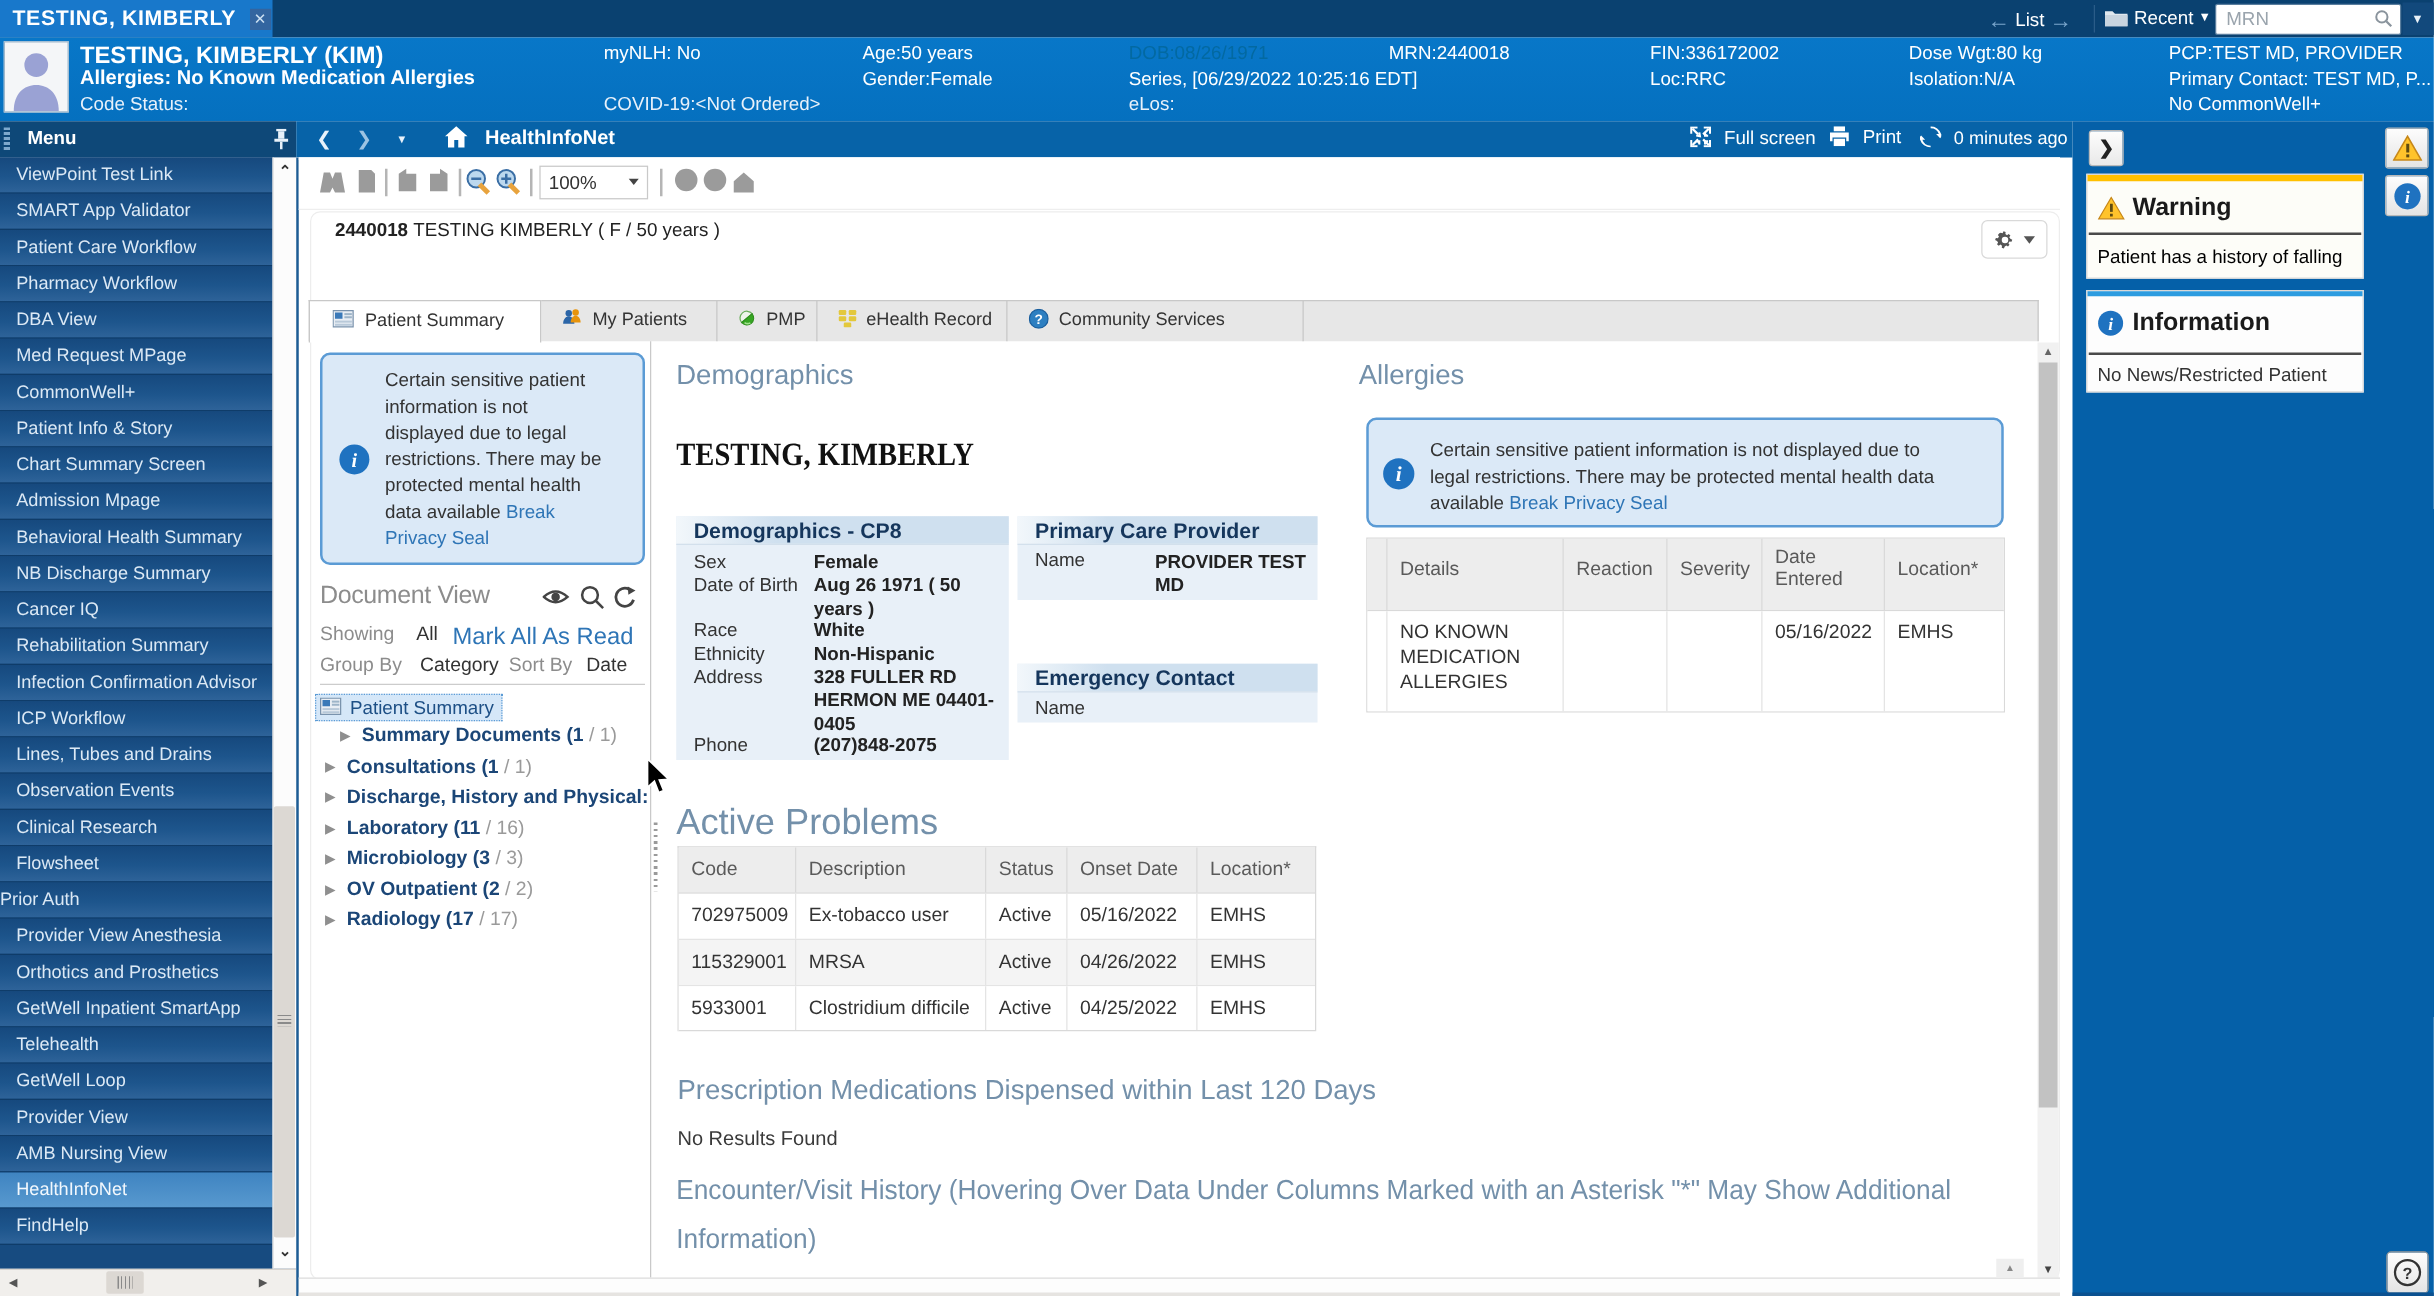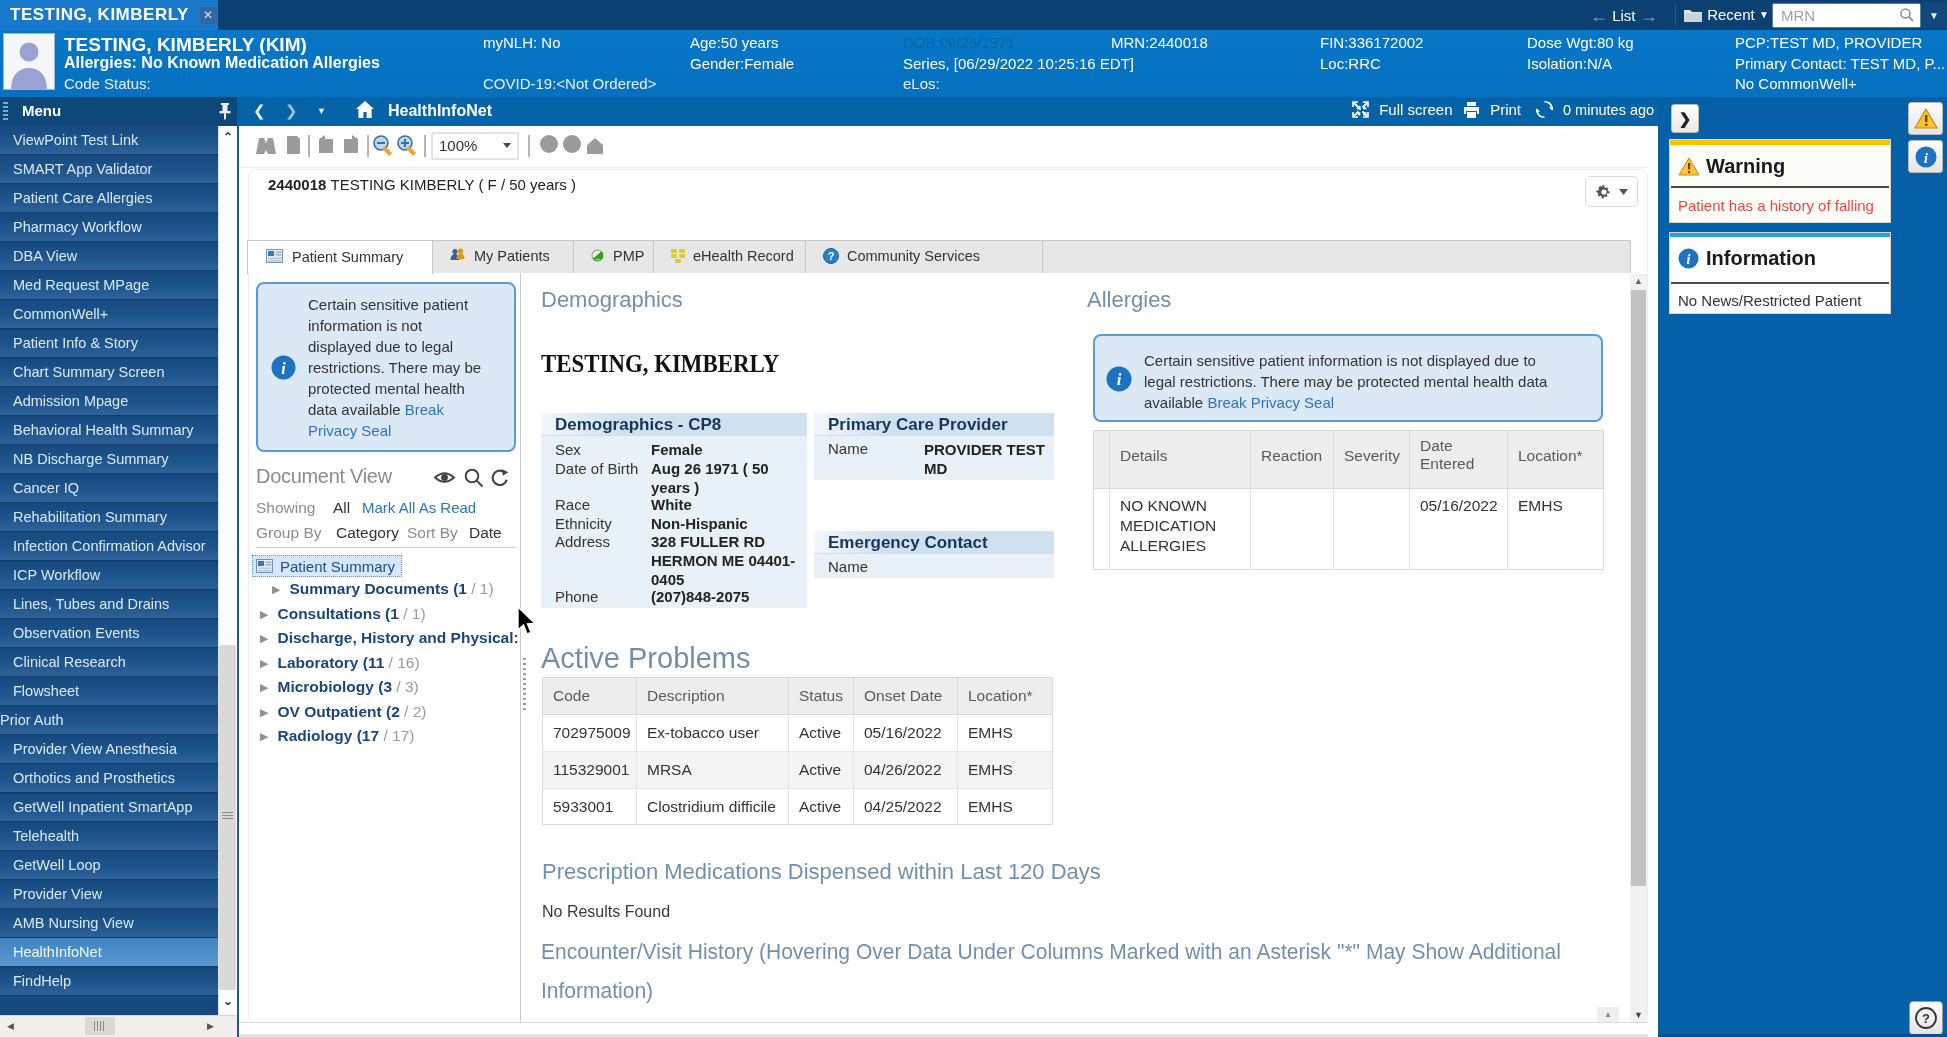--- a/index.html
+++ b/index.html
@@ -100,21 +100,21 @@
   <svg width="17" height="17" viewBox="0 0 17 17" style="display:inline-block;vertical-align:-3px;margin-right:6px">
       <path d="M8.5 1.5 a7 7 0 0 1 6.6 4.7 l-2.2.0 3.2 3.4 2.9-3.4 -2.1 0 A8.8 8.8 0 0 0 8.5 0 z" fill="#fff"></path>
       <path d="M8.5 15.5 a7 7 0 0 1-6.6-4.7 l2.2 0 L0.9 7.4 -2 10.8 l2.1 0 A8.8 8.8 0 0 0 8.5 17 z" fill="#fff"></path>
     </svg>
   0 minutes ago</div>
 
 <div class="ab" style="left:0;top:126px;width:237px;height:911px;background:#174b80"></div>
 <div id="menu" class="ab" style="left:0;top:126px;width:218px">
 <div style="height:29px;line-height:28px;background:linear-gradient(180deg,#16497e,#1d558c 55%,#2e6399);border-bottom:1px solid #0f3c69;color:#dce9f5;font-size:14.5px;padding-left:13px;white-space:nowrap;overflow:hidden">ViewPoint Test Link</div>
 <div style="height:29px;line-height:28px;background:linear-gradient(180deg,#16497e,#1d558c 55%,#2e6399);border-bottom:1px solid #0f3c69;color:#dce9f5;font-size:14.5px;padding-left:13px;white-space:nowrap;overflow:hidden">SMART App Validator</div>
-<div style="height:29px;line-height:28px;background:linear-gradient(180deg,#16497e,#1d558c 55%,#2e6399);border-bottom:1px solid #0f3c69;color:#dce9f5;font-size:14.5px;padding-left:13px;white-space:nowrap;overflow:hidden">Patient Care Allergies</div>
+<div style="height:29px;line-height:28px;background:linear-gradient(180deg,#16497e,#1d558c 55%,#2e6399);border-bottom:1px solid #0f3c69;color:#dce9f5;font-size:14.5px;padding-left:13px;white-space:nowrap;overflow:hidden">Patient Care Workflow</div>
 <div style="height:29px;line-height:28px;background:linear-gradient(180deg,#16497e,#1d558c 55%,#2e6399);border-bottom:1px solid #0f3c69;color:#dce9f5;font-size:14.5px;padding-left:13px;white-space:nowrap;overflow:hidden">Pharmacy Workflow</div>
 <div style="height:29px;line-height:28px;background:linear-gradient(180deg,#16497e,#1d558c 55%,#2e6399);border-bottom:1px solid #0f3c69;color:#dce9f5;font-size:14.5px;padding-left:13px;white-space:nowrap;overflow:hidden">DBA View</div>
 <div style="height:29px;line-height:28px;background:linear-gradient(180deg,#16497e,#1d558c 55%,#2e6399);border-bottom:1px solid #0f3c69;color:#dce9f5;font-size:14.5px;padding-left:13px;white-space:nowrap;overflow:hidden">Med Request MPage</div>
 <div style="height:29px;line-height:28px;background:linear-gradient(180deg,#16497e,#1d558c 55%,#2e6399);border-bottom:1px solid #0f3c69;color:#dce9f5;font-size:14.5px;padding-left:13px;white-space:nowrap;overflow:hidden">CommonWell+</div>
 <div style="height:29px;line-height:28px;background:linear-gradient(180deg,#16497e,#1d558c 55%,#2e6399);border-bottom:1px solid #0f3c69;color:#dce9f5;font-size:14.5px;padding-left:13px;white-space:nowrap;overflow:hidden">Patient Info &amp; Story</div>
 <div style="height:29px;line-height:28px;background:linear-gradient(180deg,#16497e,#1d558c 55%,#2e6399);border-bottom:1px solid #0f3c69;color:#dce9f5;font-size:14.5px;padding-left:13px;white-space:nowrap;overflow:hidden">Chart Summary Screen</div>
 <div style="height:29px;line-height:28px;background:linear-gradient(180deg,#16497e,#1d558c 55%,#2e6399);border-bottom:1px solid #0f3c69;color:#dce9f5;font-size:14.5px;padding-left:13px;white-space:nowrap;overflow:hidden">Admission Mpage</div>
 <div style="height:29px;line-height:28px;background:linear-gradient(180deg,#16497e,#1d558c 55%,#2e6399);border-bottom:1px solid #0f3c69;color:#dce9f5;font-size:14.5px;padding-left:13px;white-space:nowrap;overflow:hidden">Behavioral Health Summary</div>
 <div style="height:29px;line-height:28px;background:linear-gradient(180deg,#16497e,#1d558c 55%,#2e6399);border-bottom:1px solid #0f3c69;color:#dce9f5;font-size:14.5px;padding-left:13px;white-space:nowrap;overflow:hidden">NB Discharge Summary</div>
 <div style="height:29px;line-height:28px;background:linear-gradient(180deg,#16497e,#1d558c 55%,#2e6399);border-bottom:1px solid #0f3c69;color:#dce9f5;font-size:14.5px;padding-left:13px;white-space:nowrap;overflow:hidden">Cancer IQ</div>
@@ -259,21 +259,21 @@
         <circle cx="10.5" cy="9.5" r="2.4" fill="#444"></circle>
         <circle cx="38" cy="8" r="6.3"></circle>
         <line x1="42.6" y1="12.6" x2="48.5" y2="18.5"></line>
         <path d="M69.2 3.4 a7.2 7.2 0 1 0 3.6 8.4" stroke-width="2.2"></path>
       </g>
       <path d="M68.2 1.2 l6.2 3.1 -5.7 3.5 z" fill="#444"></path>
     </svg>
 </div>
 <div class="ab" style="left:256px;top:499px;font-size:15.5px;color:#8c8c8c">Showing</div>
 <div class="ab" style="left:333px;top:499px;font-size:15.5px;color:#333">All</div>
-<div class="ab" style="left:362px;top:499px;font-size:15px;color:#2e75b6">Mark All As Read</div>
+<div class="ab" style="left:362px;top:499px;font-size:19px;color:#2e75b6">Mark All As Read</div>
 <div class="ab" style="left:256px;top:524px;font-size:15.5px;color:#8c8c8c">Group By</div>
 <div class="ab" style="left:336px;top:524px;font-size:15.5px;color:#333">Category</div>
 <div class="ab" style="left:407px;top:524px;font-size:15.5px;color:#8c8c8c">Sort By</div>
 <div class="ab" style="left:469px;top:524px;font-size:15.5px;color:#333">Date</div>
 <div class="ab" style="left:256px;top:547px;width:260px;height:1px;background:#ccc"></div>
 <div class="ab" style="left:252px;top:555px;width:150px;height:22px;background:#d5e7f8;border:1px dotted #5b9bd5;font-size:15px;color:#1d4f85;line-height:21px">
   <svg width="18" height="15" viewBox="0 0 18 15" style="display:inline-block;vertical-align:-2px;margin:0 6px 0 3px">
       <rect x="0.5" y="0.5" width="16" height="13" fill="#e9eef4" stroke="#7a93ad"></rect>
       <rect x="2" y="2" width="6" height="5" fill="#3a79b8"></rect>
       <rect x="9.5" y="2.5" width="6" height="1.6" fill="#9db4c8"></rect>
@@ -408,21 +408,21 @@
   <div style="height:5px;background:#ffc000"></div>
   <div style="position:relative;height:36px">
     <svg width="22" height="19" viewBox="0 0 22 19" style="position:absolute;left:8px;top:12px">
         <path d="M11 1 L21 18 H1 Z" fill="#ffc32b" stroke="#c7881a" stroke-width="1"></path>
         <rect x="10" y="6" width="2.2" height="6.5" fill="#5d4a12"></rect>
         <rect x="10" y="14" width="2.2" height="2.2" fill="#5d4a12"></rect>
       </svg>
     <span class="b" style="position:absolute;left:36px;top:10px;font-size:20px;color:#1a1a1a">Warning</span>
   </div>
   <div style="margin:5px 1px 0 1px;border-top:2px solid #4a4a4a"></div>
-  <div style="font-size:15px;color:#ef4444;padding:9px 0 0 8px">Patient has a history of falling</div>
+  <div style="font-size:15px;color:#000000;padding:9px 0 0 8px">Patient has a history of falling</div>
 </div>
 
 <div class="ab" style="left:1669px;top:232px;width:222px;height:82px;background:#fdfdfd;border:1px solid #d8d8d8">
   <div style="height:4px;background:#2d9ce0"></div>
   <div style="position:relative;height:40px">
     <svg width="21" height="21" viewBox="0 0 21 21" style="position:absolute;left:8px;top:11px">
         <circle cx="10.5" cy="10.5" r="10" fill="#1f72c0"></circle>
         <text x="10.5" y="16" font-size="14" font-family="Liberation Serif" font-style="italic" font-weight="bold" fill="#fff" text-anchor="middle">i</text>
       </svg>
     <span class="b" style="position:absolute;left:36px;top:10px;font-size:20px;color:#1a1a1a">Information</span>

